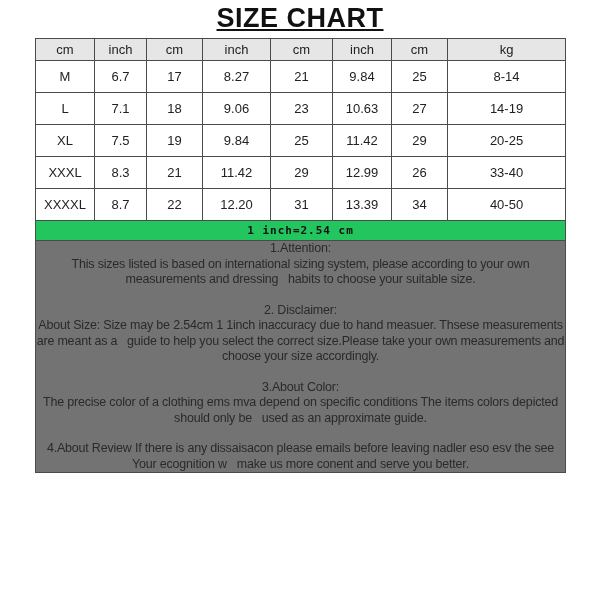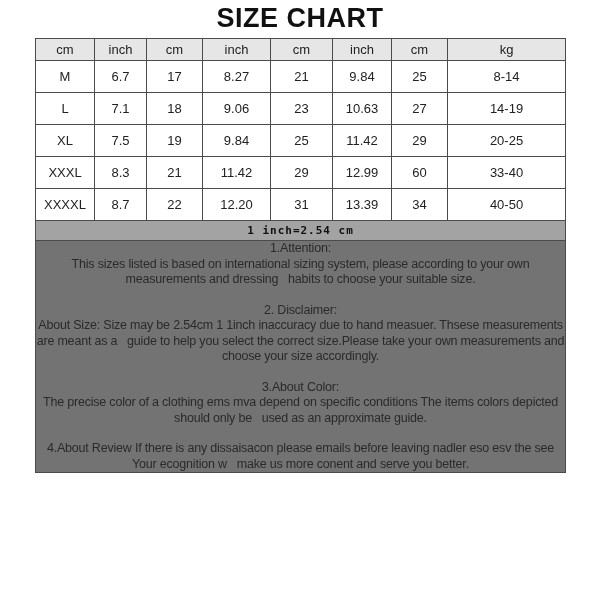--- a/index.html
+++ b/index.html
@@ -4,41 +4,41 @@
 <style>
   html, body { margin:0; padding:0; }
   body {
     width:600px; height:600px; background:#ffffff;
     font-family:"Liberation Sans", sans-serif;
     color:#1c1c1c;
   }
   .page { width:600px; height:600px; position:relative; overflow:hidden; }
   .title {
     text-align:center; font-weight:bold; font-size:27px;
-    padding-top:3px; letter-spacing:0.5px; color:#111;
+    padding-top:3px; letter-spacing:0.5px; color:#111;text-decoration:underline;
   }
   table.chart {
     border-collapse:collapse; table-layout:fixed;
     width:530px; margin:4px 0 0 35px;
   }
   table.chart th, table.chart td {
     border:1.5px solid #4b4b4b; text-align:center;
     overflow:hidden; padding:0;
   }
   .group-th {
     background:#e6e6e6; height:57px;
     font-size:15px; font-weight:bold; line-height:19px; color:#171717;
   }
   .unit-th {
     background:#e6e6e6; height:21px;
     font-size:13px; font-weight:normal; color:#222;margin-top:16px;
   }
   .data-td { height:31px; font-size:13px; background:#ffffff; color:#222; }
   .footnote-td {
-    height:19px; background:#a3a3a3;
+    height:19px; background:#22c55e;
     font-family:"DejaVu Sans Mono", monospace;
     font-weight:bold; font-size:11px; letter-spacing:1px; color:#111;
   }
   .footnote-td.second { height:26px; font-size:11.5px; }
   .notes-td {
     text-align:left; vertical-align:top; background:#737373;
     padding:3px 6px 8px 5px;
   }
   .note {
     font-size:12.5px; line-height:15.5px; letter-spacing:-0.2px;
@@ -106,21 +106,21 @@
           <td class="data-td">29</td>
           <td class="data-td">20-25</td>
         </tr>
         <tr>
           <td class="data-td">XXXL</td>
           <td class="data-td">8.3</td>
           <td class="data-td">21</td>
           <td class="data-td">11.42</td>
           <td class="data-td">29</td>
           <td class="data-td">12.99</td>
-          <td class="data-td">60</td>
+          <td class="data-td">26</td>
           <td class="data-td">33-40</td>
         </tr>
         <tr>
           <td class="data-td">XXXXL</td>
           <td class="data-td">8.7</td>
           <td class="data-td">22</td>
           <td class="data-td">12.20</td>
           <td class="data-td">31</td>
           <td class="data-td">13.39</td>
           <td class="data-td">34</td>

